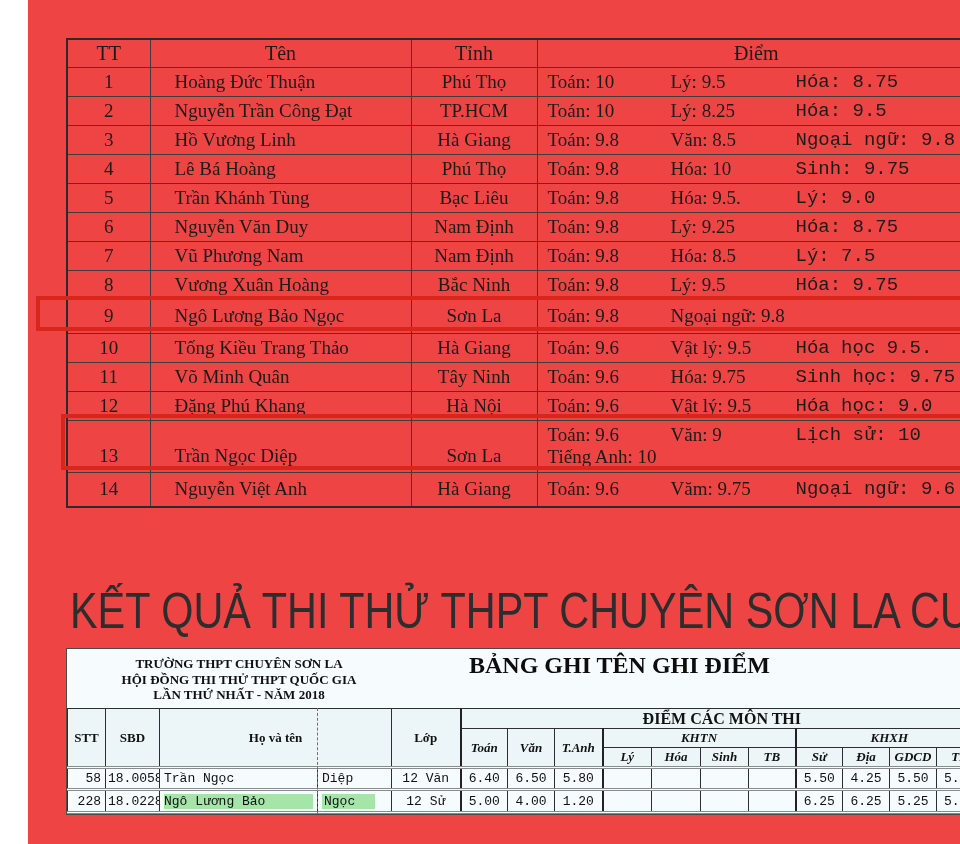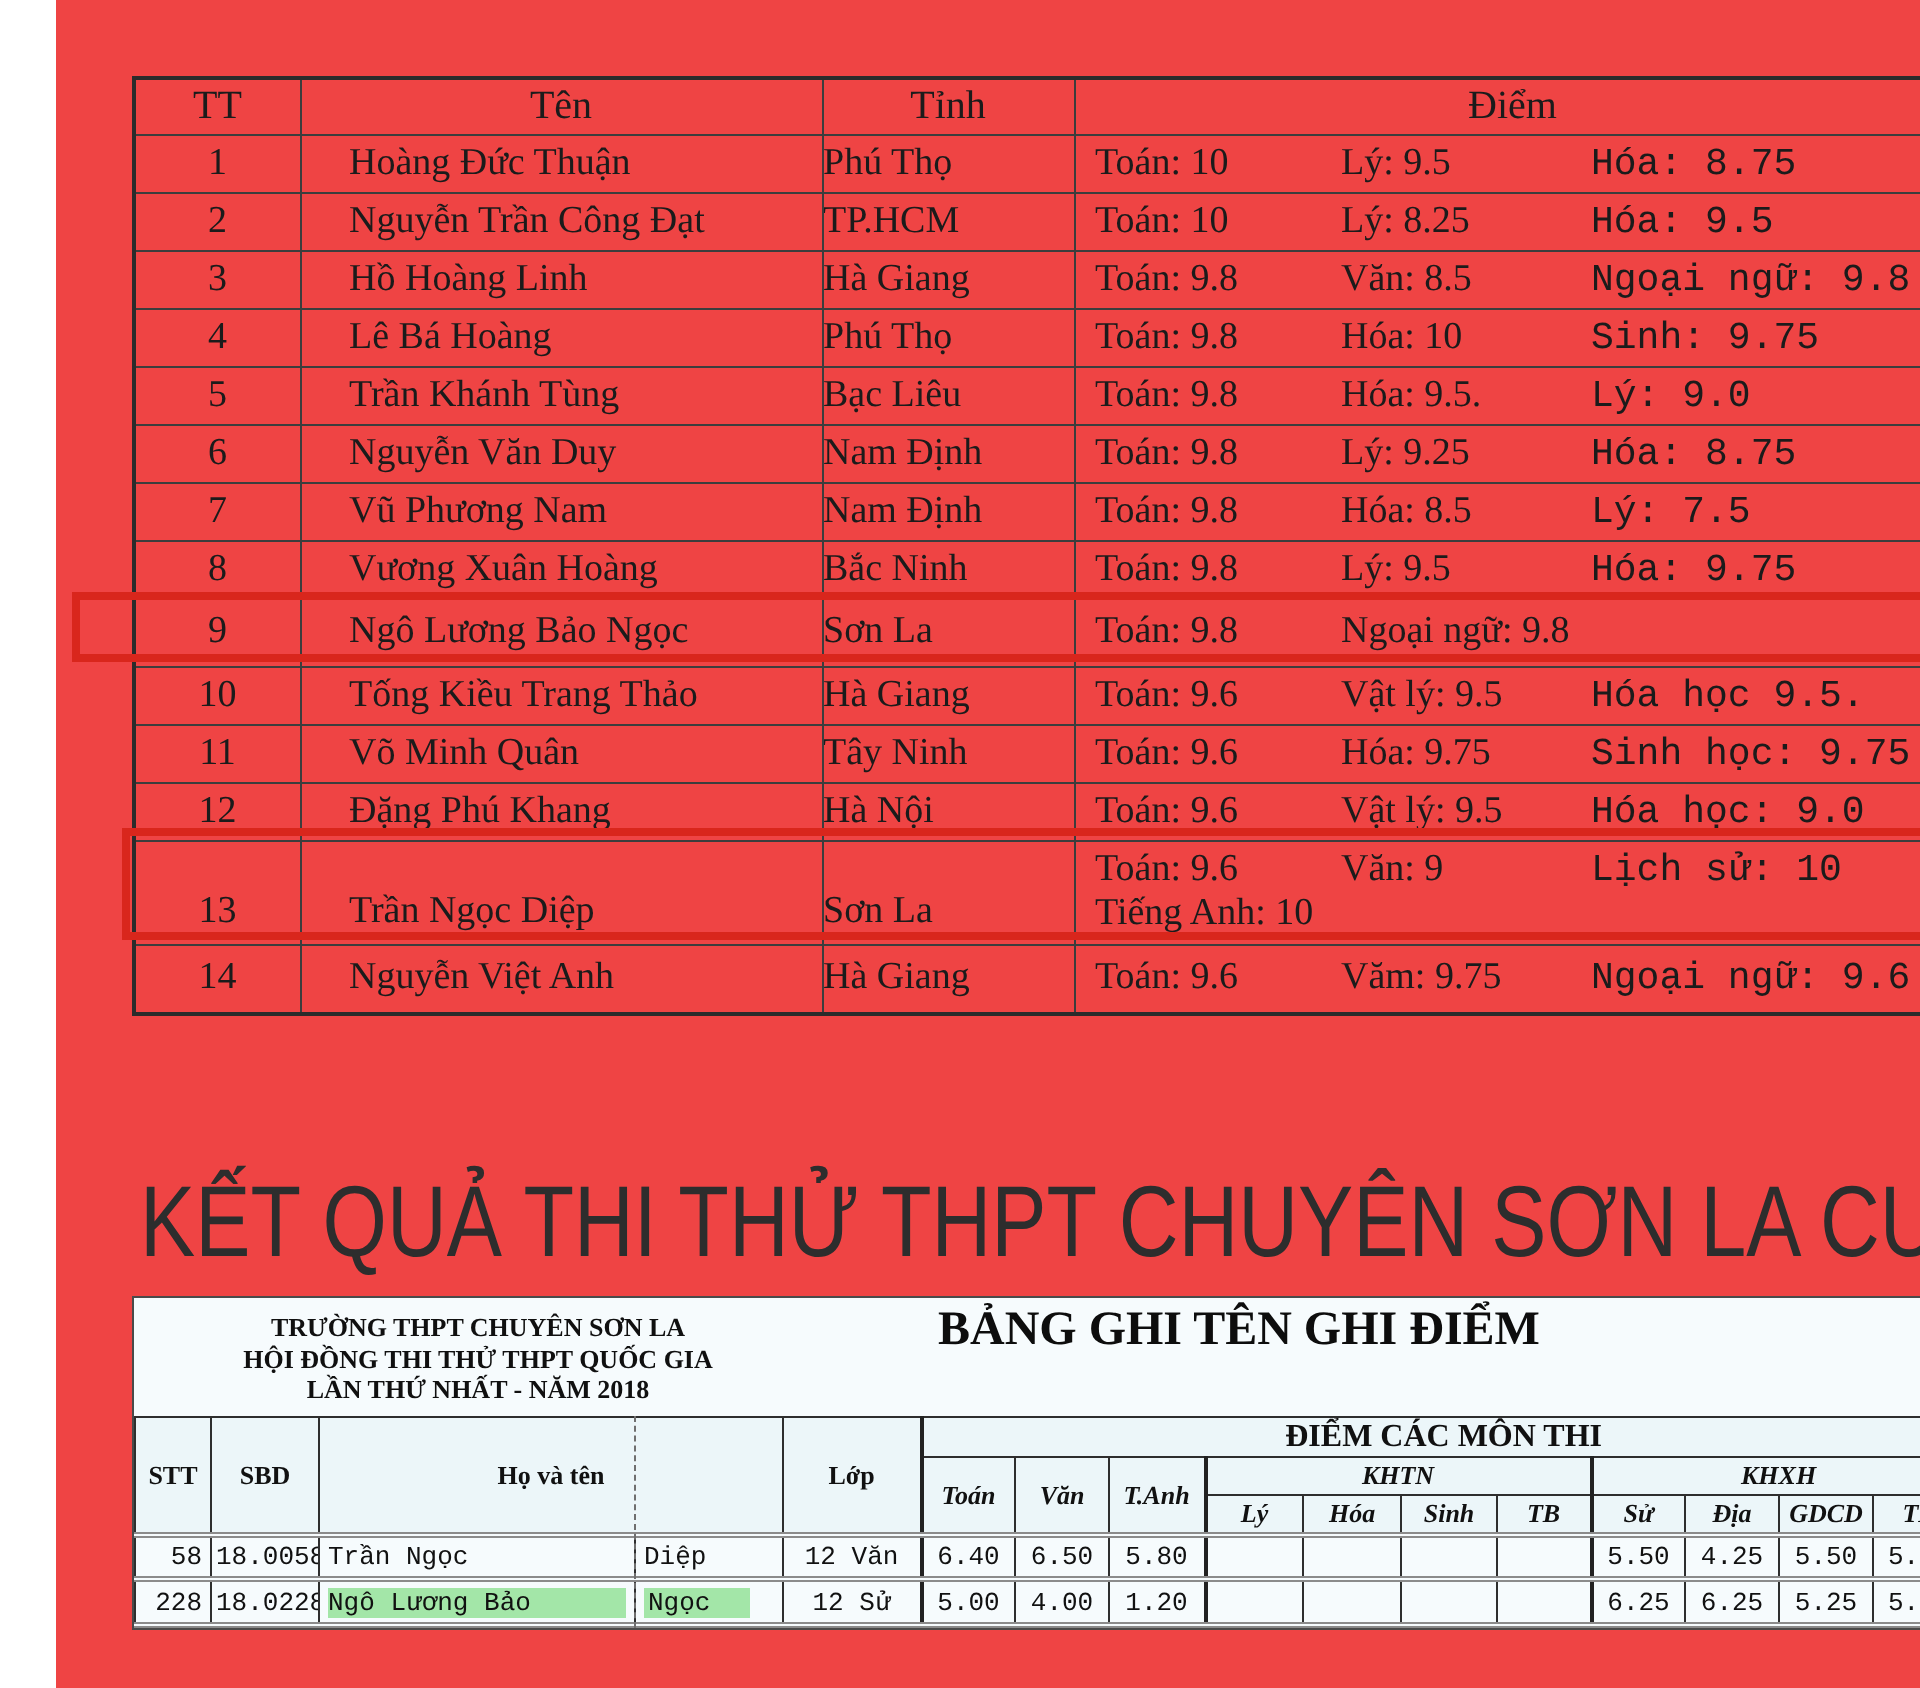--- a/index.html
+++ b/index.html
@@ -12,21 +12,21 @@
   .main-table td,.main-table th{border:1.5px solid #3d3d3d;padding:0;vertical-align:middle;
               font-weight:normal;overflow:hidden;white-space:nowrap;}
   .main-table{border:2px solid #2b2b2b;}
   .col-tt{width:83px;text-align:center;}
   .col-name{width:261px;}
   .col-prov{width:126px;text-align:center;}
   .col-scores{width:439px;}
   .main-table th{font-size:20px;text-align:center;}
   td.name-cell{padding-left:24px;}
   td.tt-cell{text-align:center;}
-  td.prov-cell{}
+  td.prov-cell{text-align:center;}
   .scores{display:flex;padding-left:10px;}
   .scores .s1{width:123px;}
   .scores .s2{width:125px;}
   .scores .s3{flex:1;font-family:Liberation Mono, monospace;}
   tr.rh{height:28px;}
   tr.rn{height:29px;}
   tr.r9{height:34px;}
   tr.r13{height:52px;}
   tr.r14{height:35px;}
   tr.r13 td.tt-cell,tr.r13 td.name-cell,tr.r13 td.prov-cell{vertical-align:bottom;padding-bottom:5px;}
@@ -110,21 +110,21 @@
             <div class="scores">
         <span class="s1">Toán: 10</span>
         <span class="s2">Lý: 8.25</span>
         <span class="s3">Hóa: 9.5</span>
       </div>
           </td>
     </tr>
 
     <tr class="rn">
       <td class="tt-cell">3</td>
-      <td class="name-cell">Hồ Hoàng Linh</td>
+      <td class="name-cell">Hồ Vương Linh</td>
       <td class="prov-cell">Hà Giang</td>
       <td>
             <div class="scores">
         <span class="s1">Toán: 9.8</span>
         <span class="s2">Văn: 8.5</span>
         <span class="s3">Ngoại ngữ: 9.8</span>
       </div>
           </td>
     </tr>
 

